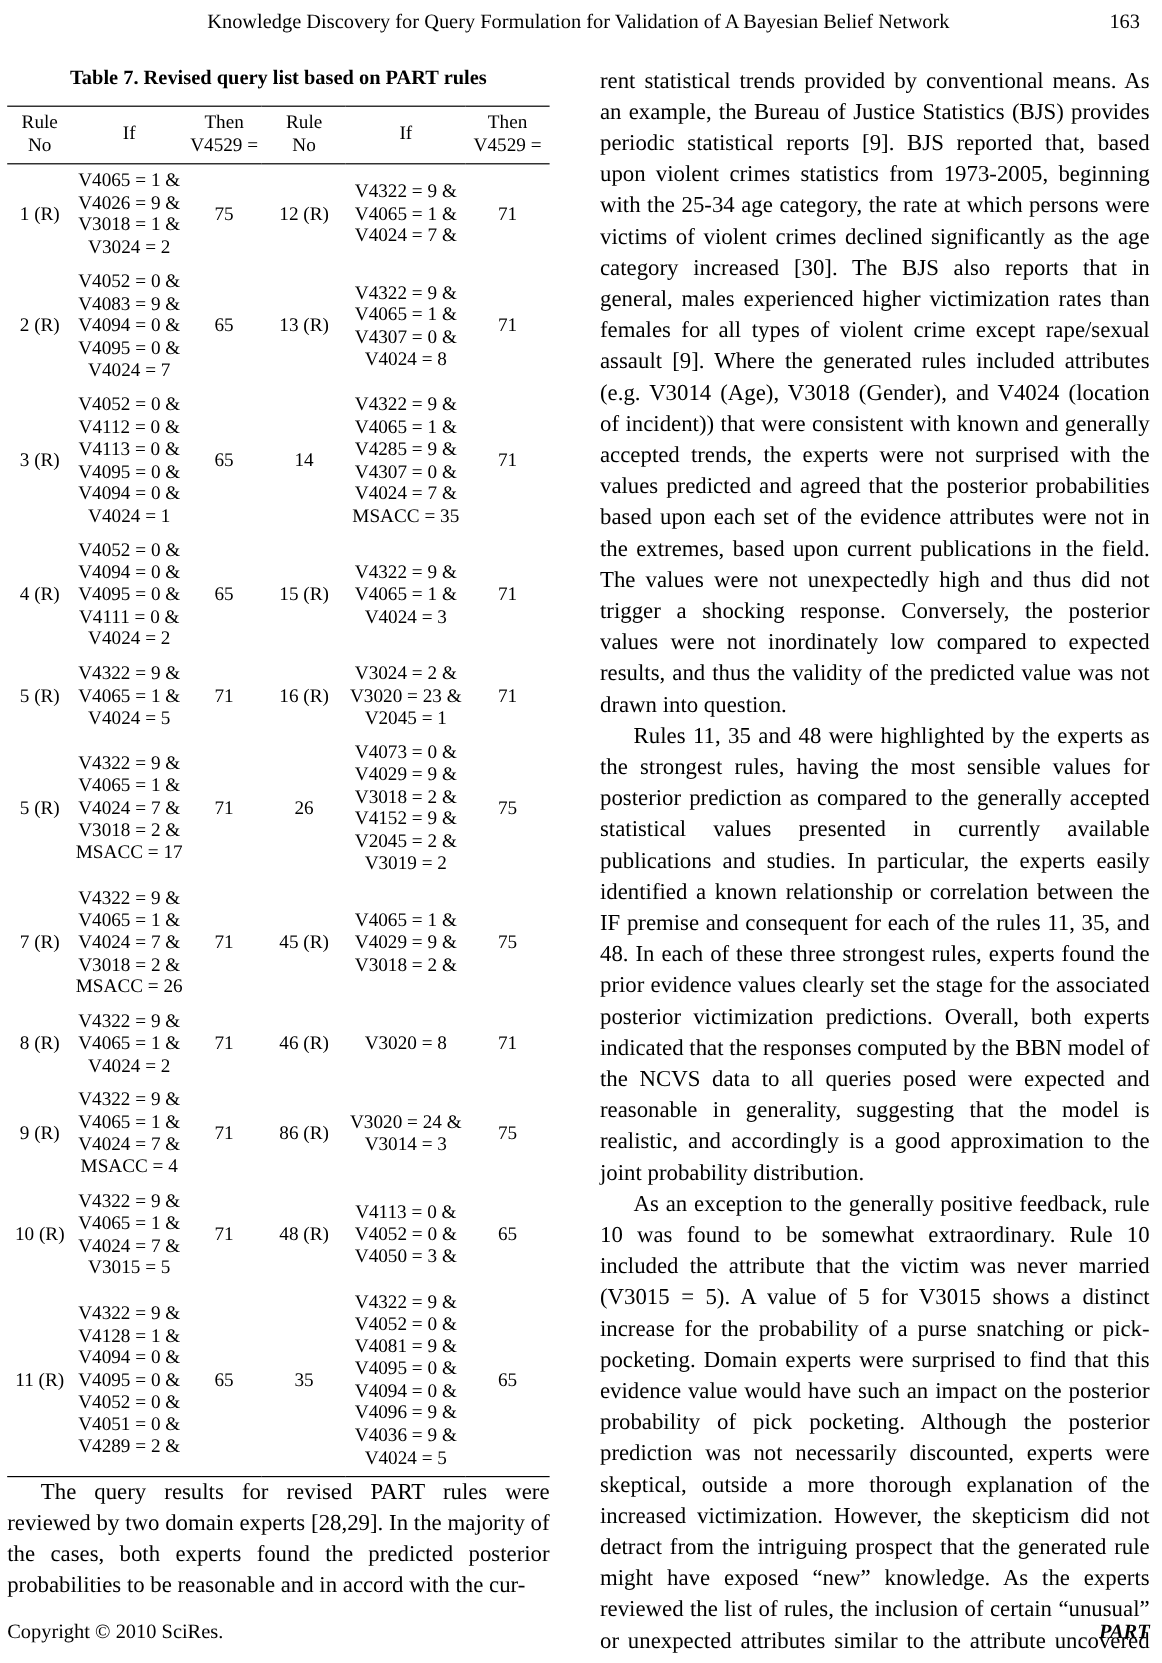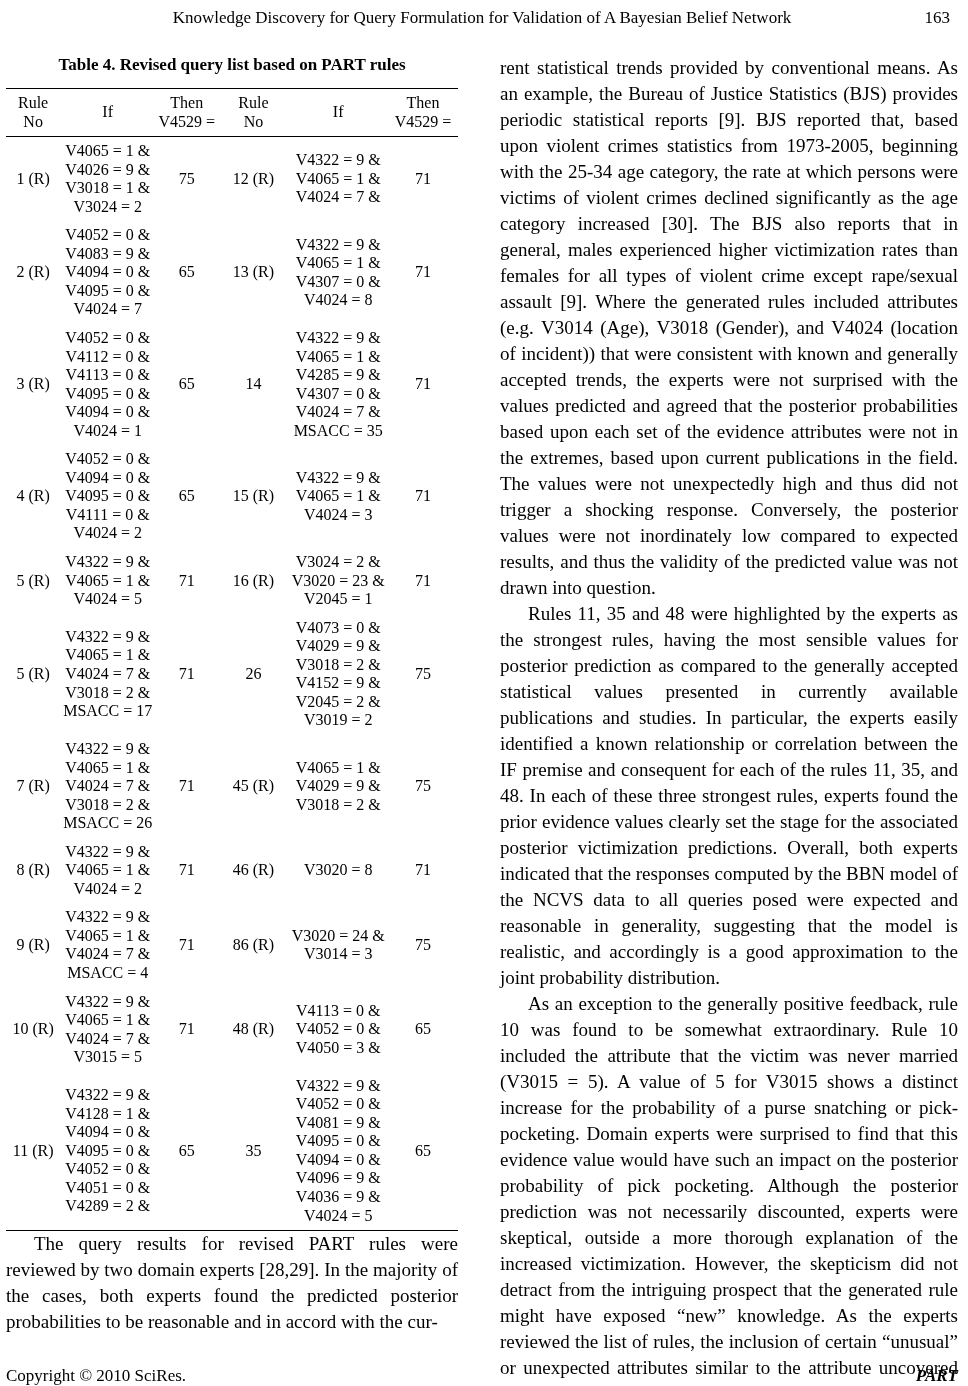--- a/index.html
+++ b/index.html
@@ -79,41 +79,41 @@
     font-size: 19px;
     line-height: 26px;
     text-align: justify;
   }
   .body-par.indent { text-indent: 28px; }
   .after-table { }
 
   
   .footer {
     position: absolute;
-    left: 6px; right: 10px; bottom: 0;
+    left: 6px; right: 10px; bottom: 16px;
     display: flex;
     justify-content: space-between;
     font-size: 17px;
   }
   .journal { font-weight: bold; font-style: italic; }
 </style>
 </head>
 <body>
 
 <div class="page">
 
   <div class="running-head">
     <span>Knowledge Discovery for Query Formulation for Validation of A Bayesian Belief Network</span>
     <span class="page-num">163</span>
   </div>
 
   <div class="columns">
 
     <div class="col-left">
-      <div class="table-title">Table 4. Revised query list based on PART rules</div>
+      <div class="table-title">Table 7. Revised query list based on PART rules</div>
 
       <table class="rules">
         <thead>
           <tr>
             <th class="c-ruleno-l">Rule
 No</th>
             <th class="c-if-l">If</th>
             <th class="c-then-l">Then
 V4529 =</th>
             <th class="c-ruleno-r">Rule

